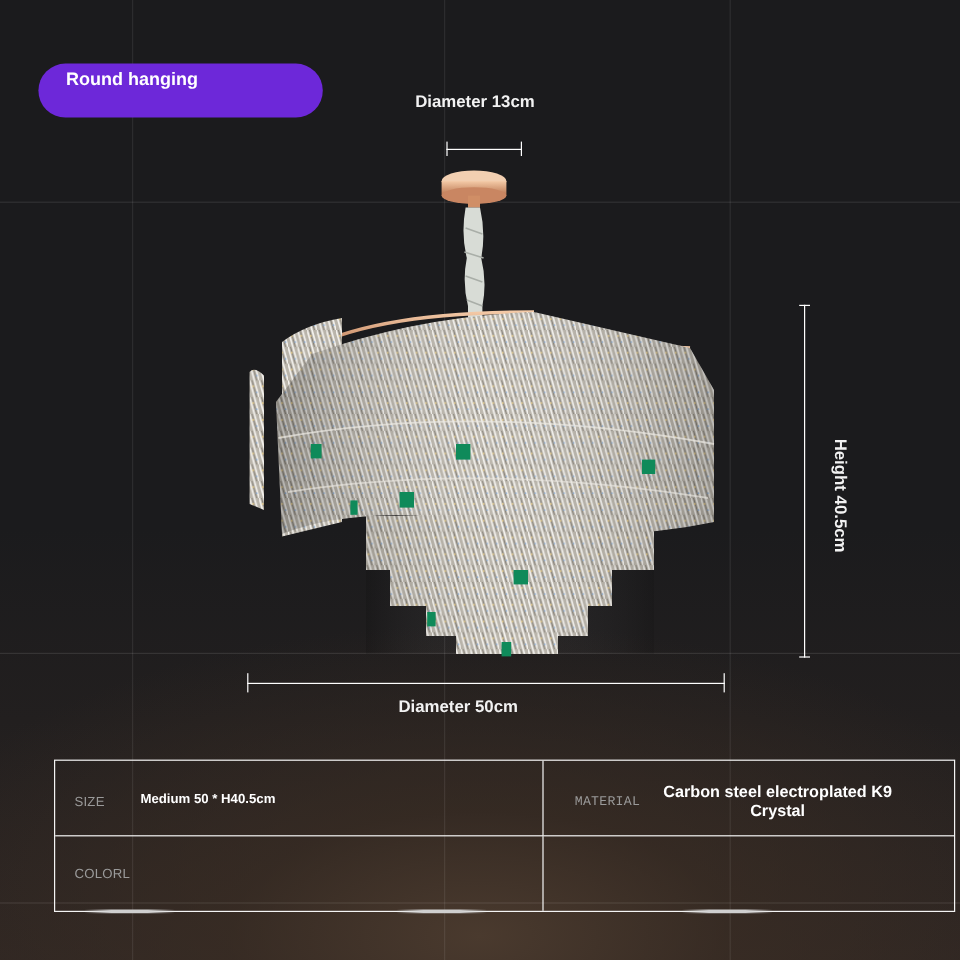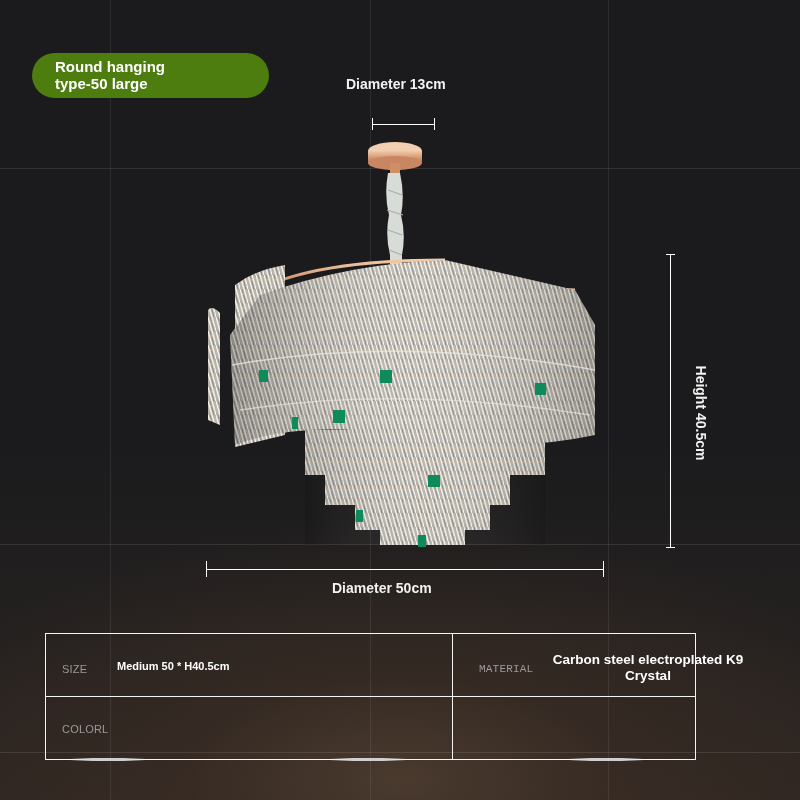--- a/index.html
+++ b/index.html
@@ -10,21 +10,21 @@
       color: #ffffff;
       background:
         radial-gradient(ellipse 520px 260px at 400px 780px, #4a3a2e 0%, rgba(60,46,36,0.65) 40%, rgba(30,28,28,0) 100%),
         linear-gradient(180deg, #1b1b1d 0%, #1b1b1d 55%, #221f1f 75%, #2e2623 100%);
     }
     .gridline-v { position: absolute; top: 0; width: 1px; height: 800px; background: rgba(255,255,255,0.08); }
     .gridline-h { position: absolute; left: 0; width: 800px; height: 1px; background: rgba(255,255,255,0.10); }
 
     .badge {
       position: absolute; left: 32px; top: 53px; width: 237px; height: 45px;
-      background: #4d7c0f; border-radius: 23px;
+      background: #6d28d9; border-radius: 23px;
       padding: 5px 0 0 23px;
       font-weight: bold; font-size: 15px; line-height: 17px; color: #ffffff;
     }
     .badge span { display: block; }
 
     .dim-label { position: absolute; font-weight: bold; font-size: 14px; color: #f2f2f2; white-space: nowrap; }
     .dim-line { position: absolute; background: #ffffff; }
 
     .dim-top-label { left: 346px; top: 76px; }
     .dim-top-h { left: 372px; top: 124px; width: 63px; height: 1px; }
@@ -42,21 +42,21 @@
     .dim-right-label {
       left: 636px; top: 405px; transform-origin: center center;
       transform: rotate(90deg); width: 130px; text-align: center;
     }
 
     
     .chandelier { position: absolute; left: 200px; top: 135px; width: 410px; height: 420px; }
 
     
     .spec-table {
-      position: absolute; left: 45px; top: 633px; width: 651px; height: 127px;
+      position: absolute; left: 45px; top: 633px; width: 751px; height: 127px;
       border: 1.5px solid #f4f4f4;
       display: grid; grid-template-columns: 407px 1fr; grid-template-rows: 63px 1fr;
     }
     .spec-cell { position: relative; border-right: 1.5px solid #f4f4f4; border-bottom: 1.5px solid #f4f4f4; }
     .spec-cell:nth-child(2n) { border-right: none; }
     .spec-cell:nth-child(n+3) { border-bottom: none; }
     .spec-key { position: absolute; font-size: 11px; color: #9a9a9a; letter-spacing: 0.2px; }
     .spec-val { position: absolute; font-weight: bold; color: #ffffff; white-space: nowrap; }
 
     .c-size .spec-key { left: 16px; top: 29px; }
@@ -76,21 +76,20 @@
 
 <div class="gridline-v" style="left:110px"></div>
 <div class="gridline-v" style="left:370px"></div>
 <div class="gridline-v" style="left:608px"></div>
 <div class="gridline-h" style="top:168px"></div>
 <div class="gridline-h" style="top:544px"></div>
 <div class="gridline-h" style="top:752px"></div>
 
 <div class="badge">
   <span>Round hanging</span>
-  <span>type-50 large</span>
 </div>
 
 <div class="dim-label dim-top-label">Diameter 13cm</div>
 <div class="dim-line dim-top-h"></div>
 <div class="dim-line dim-top-l"></div>
 <div class="dim-line dim-top-r"></div>
 
 <svg class="chandelier" viewBox="0 0 410 420" xmlns="http://www.w3.org/2000/svg">
   <defs>
     <linearGradient id="gold" x1="0" y1="0" x2="0" y2="1">

